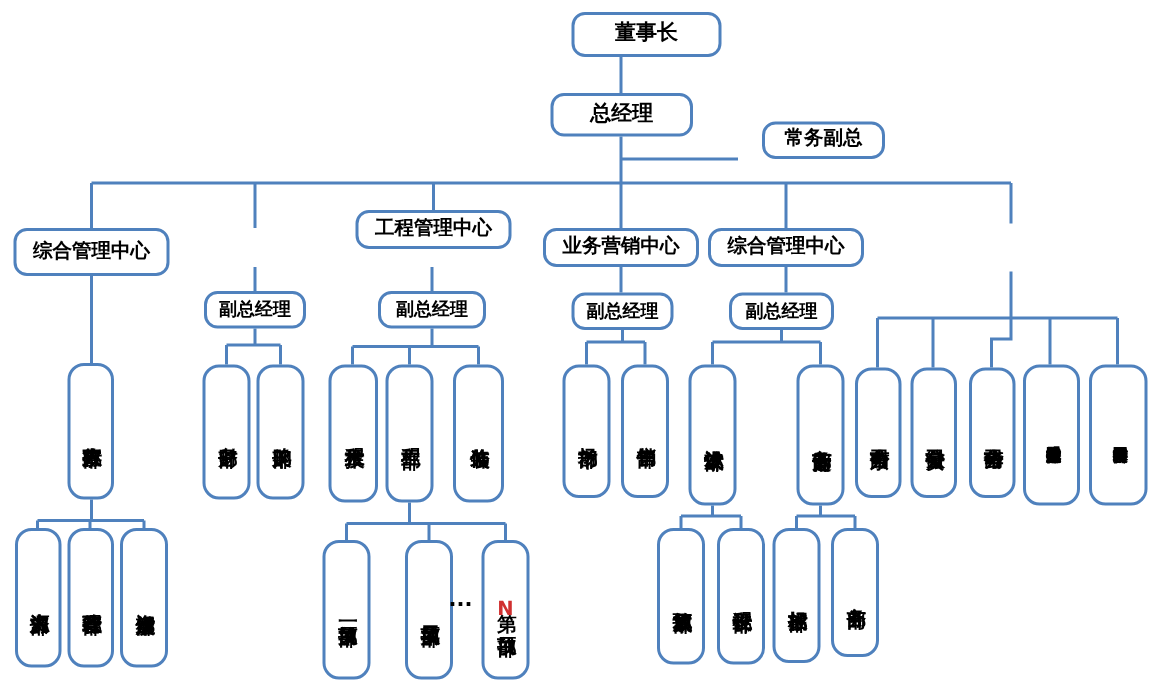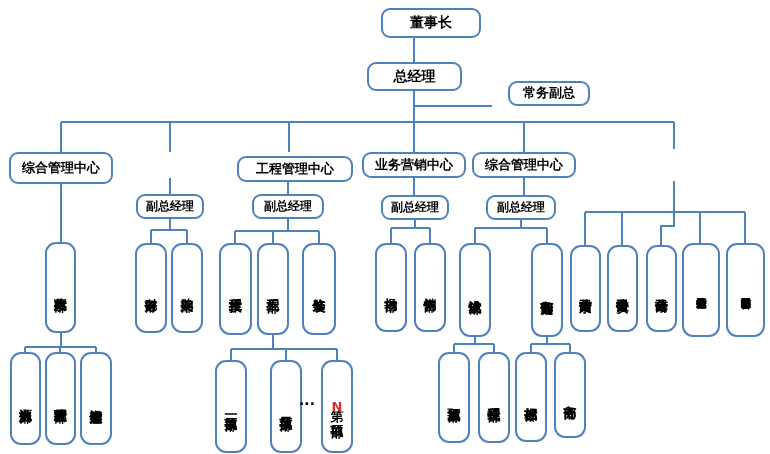--- a/index.html
+++ b/index.html
@@ -55,21 +55,21 @@
              M273 335 V349 M231 349 H337 M231 349 V360 M286 349 V360 M337 349 V360
              M475 337 V344 M454 344 H494 M454 344 V352 M494 344 V352
              M547 337 V344 M531 344 H570 M531 344 V352 M570 344 V352"></path>
   </svg>
 
   <div class="box h" style="left:381px;top:8px;width:100px;height:30px;">董事长</div>
   <div class="box h" style="left:367px;top:62px;width:95px;height:29px;">总经理</div>
   <div class="box h md" style="left:492px;top:81px;width:82px;height:25px;margin-left:16px;">常务副总</div>
 
   <div class="box h md" style="left:9px;top:152px;width:104px;height:32px;">综合管理中心</div>
-  <div class="box h md" style="left:237px;top:156px;width:116px;height:26px;">工程管理中心</div>
+  <div class="box h md" style="left:237px;top:140px;width:104px;height:26px;">工程管理中心</div>
   <div class="box h md" style="left:362px;top:152px;width:104px;height:26px;">业务营销中心</div>
   <div class="box h md" style="left:472px;top:152px;width:104px;height:26px;">综合管理中心</div>
 
   <div class="box h sm" style="left:136px;top:194px;width:68px;height:25px;">副总经理</div>
   <div class="box h sm" style="left:252px;top:194px;width:72px;height:25px;">副总经理</div>
   <div class="box h sm" style="left:381px;top:195px;width:68px;height:25px;">副总经理</div>
   <div class="box h sm" style="left:486px;top:195px;width:70px;height:25px;">副总经理</div>
 
   <div class="box v" style="left:45px;top:242px;width:31px;height:91px;">行政人事部</div>
   <div class="box v" style="left:135px;top:243px;width:32px;height:90px;">财务部</div>

